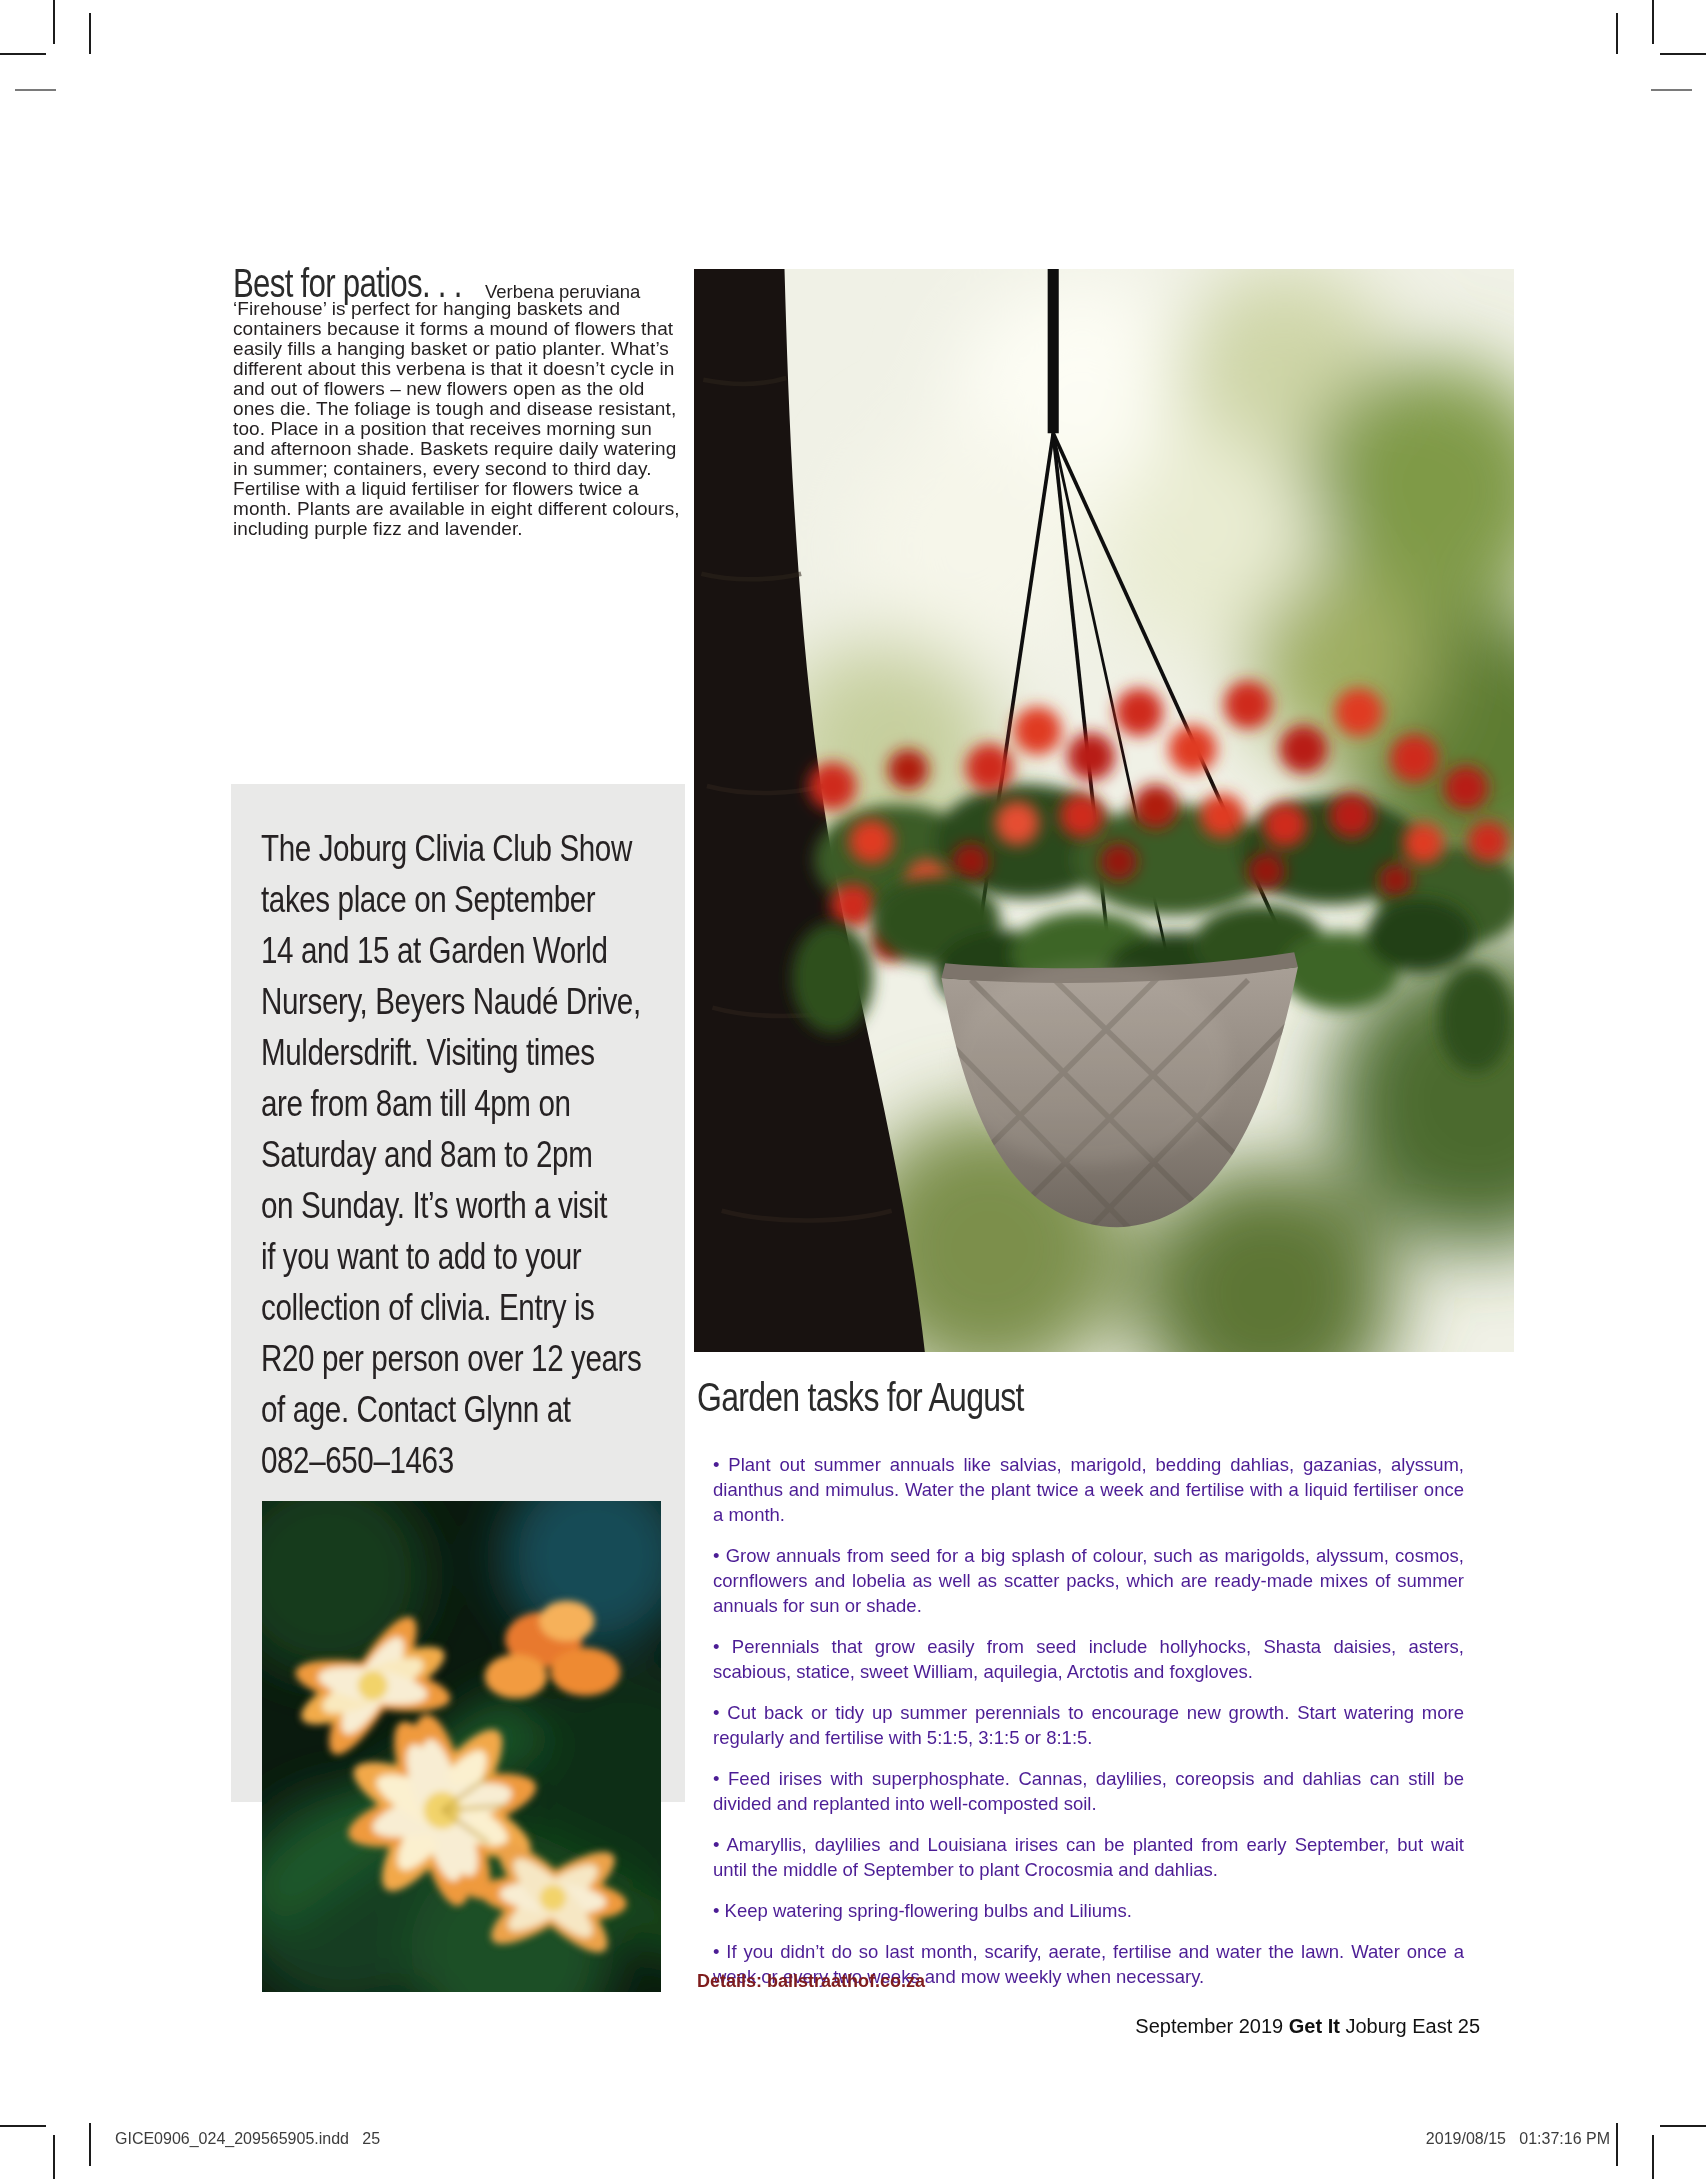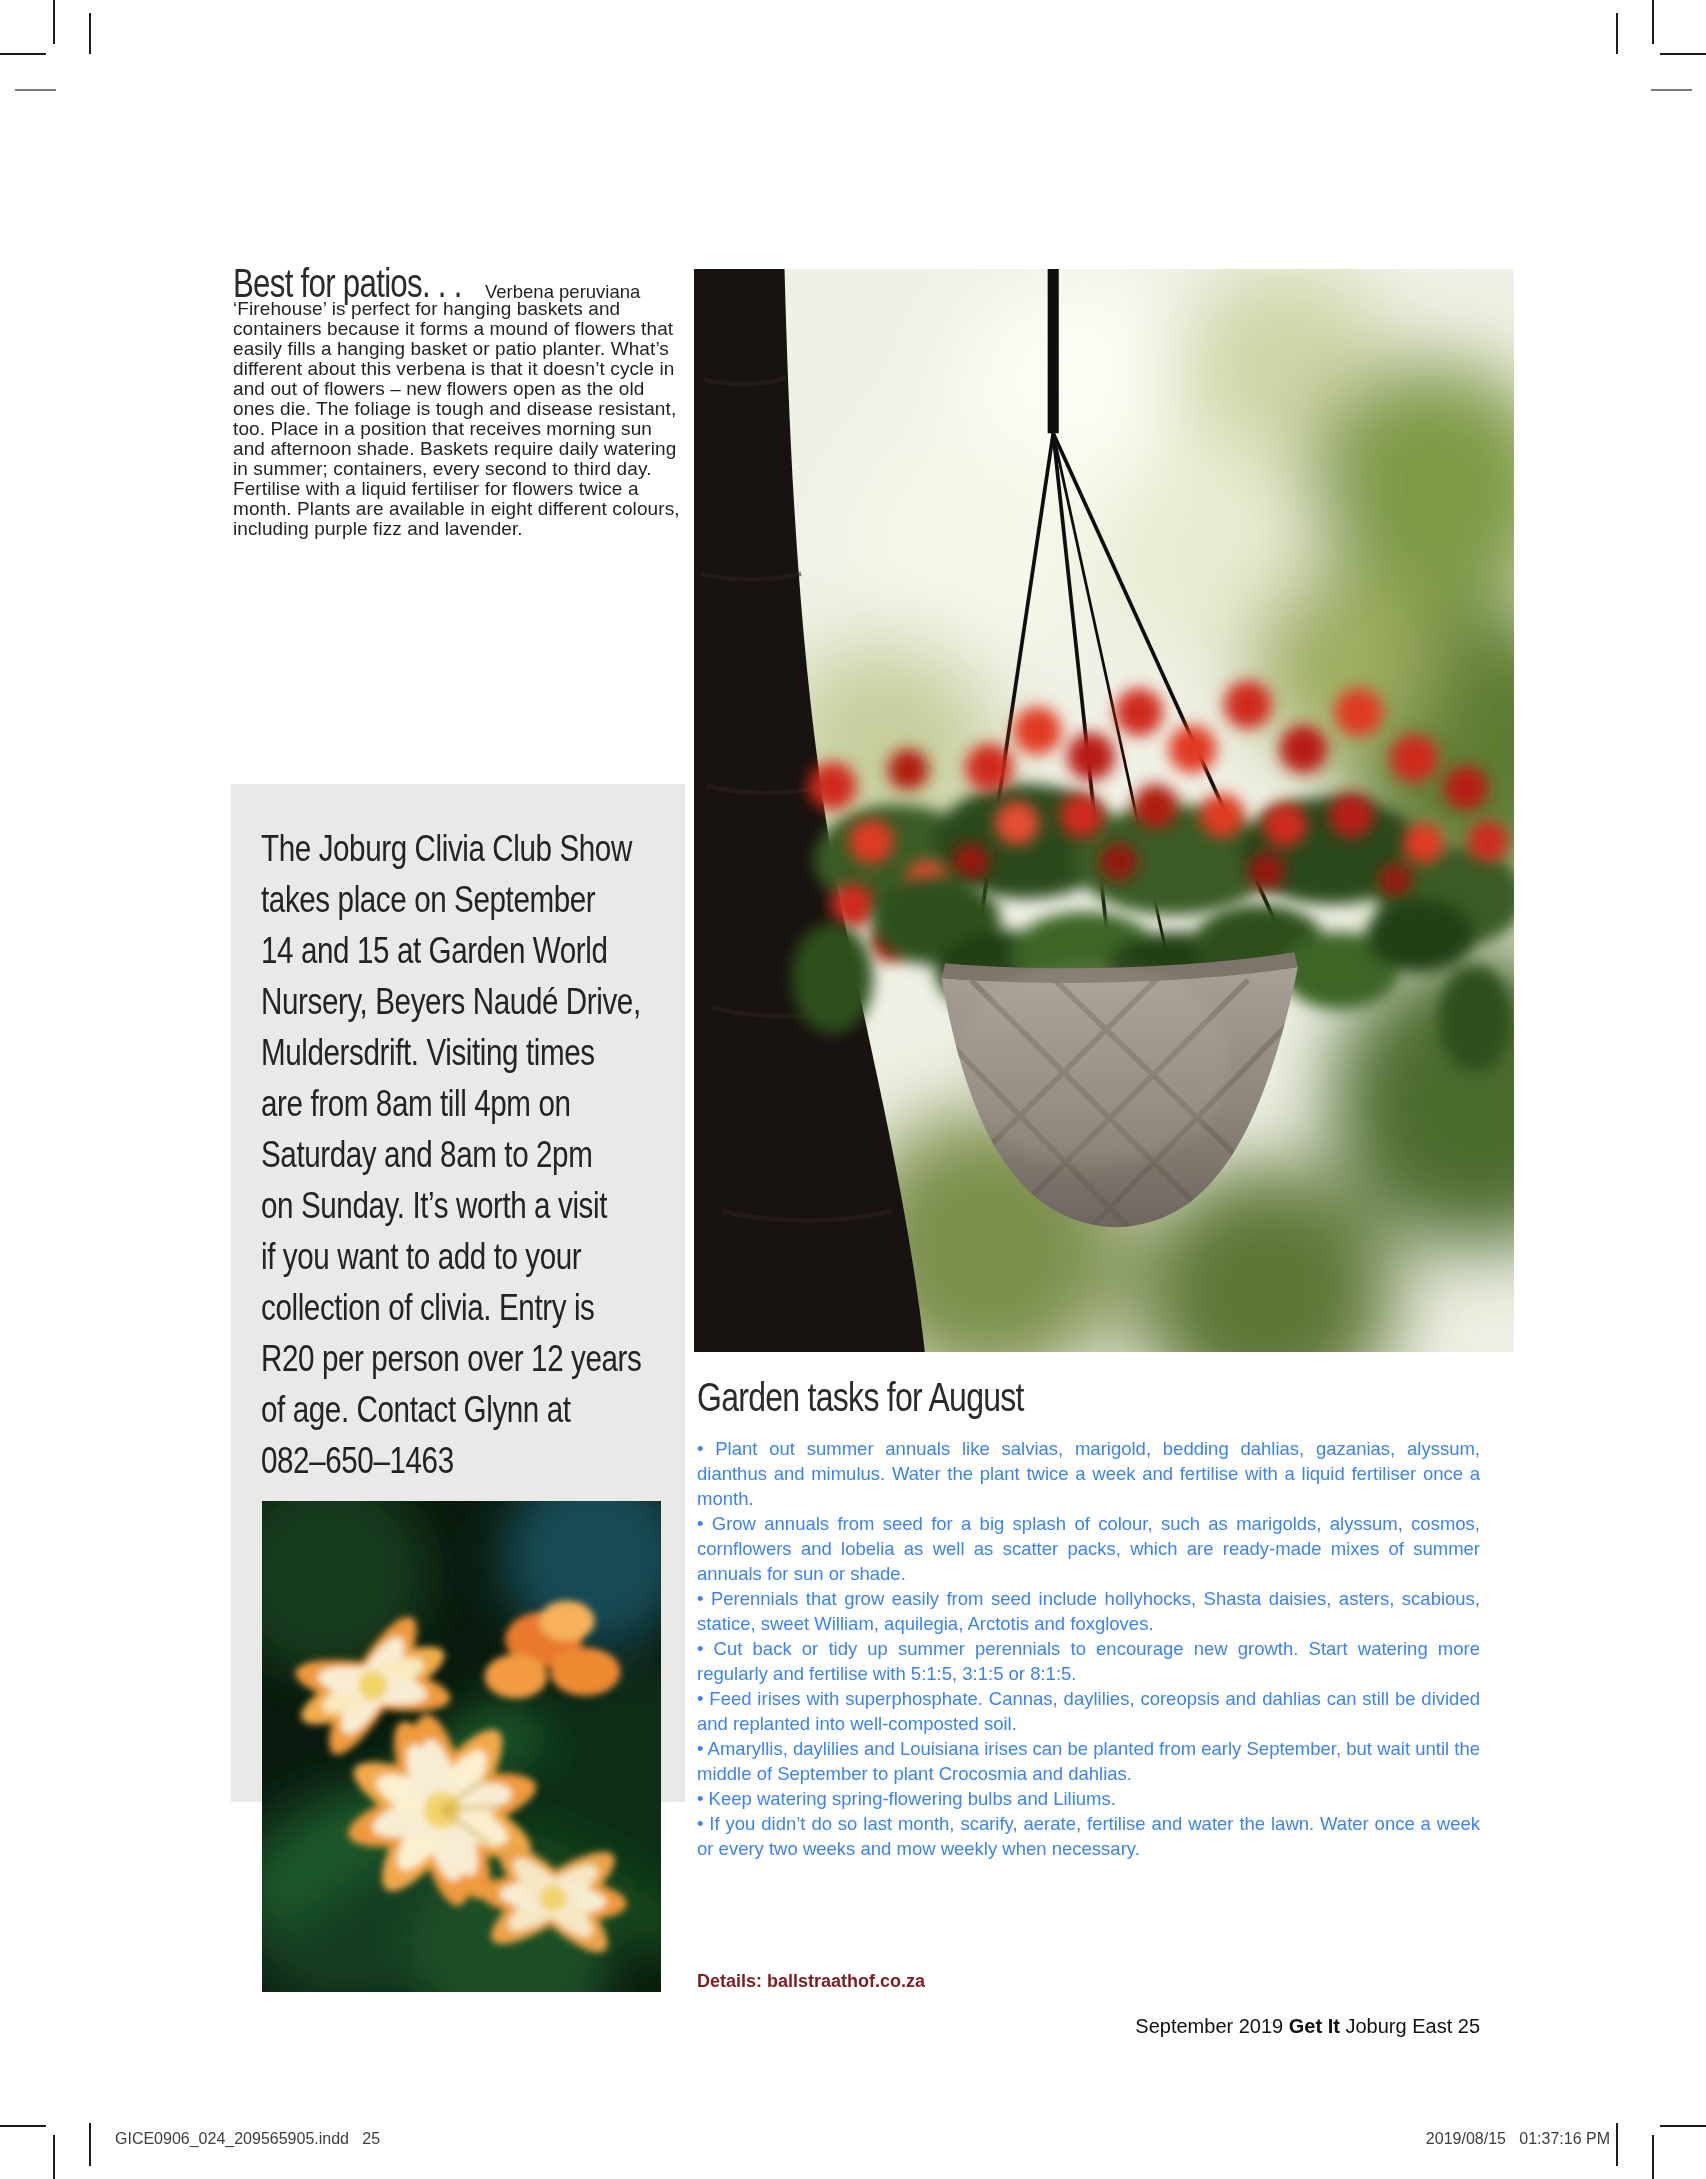--- a/index.html
+++ b/index.html
@@ -14,21 +14,21 @@
             transform-origin:left top;white-space:nowrap;color:#2b2b2b;}
   .headline-suffix{font-size:18.5px;color:#231f20;white-space:nowrap;}
   .body-copy{font-size:19px;line-height:20px;letter-spacing:0.1px;color:#231f20;}
   
   .event-box{background:var(--box-gray,#e9e9e8);}
   .box-line{font-size:37px;line-height:51px;font-weight:300;letter-spacing:-0.5px;
             transform:scaleX(.8);transform-origin:left top;white-space:nowrap;color:#262223;}
   
   .tasks-headline{font-size:40px;font-weight:400;letter-spacing:-0.9px;transform:scaleX(.8);
             transform-origin:left top;white-space:nowrap;color:#2b2b2b;}
-  .task-item{font-size:18.5px;line-height:25px;margin:0;text-align:justify;color:#3b82f6;}
+  .task-item{font-size:18.5px;line-height:25px;margin:16px;text-align:justify;color:#4c1d95;}
   .task-details{font-size:18px;line-height:25px;font-weight:700;color:#7f1d1d;}
   .page-footer{font-size:20px;text-align:right;color:#111;}
   .page-footer b{font-weight:700;}
   .slug{font-size:16px;color:var(--slug,#3c3c3c);white-space:pre;}
   svg{display:block;}
 </style>
 </head>
 <body>
 
 <div id="page">

